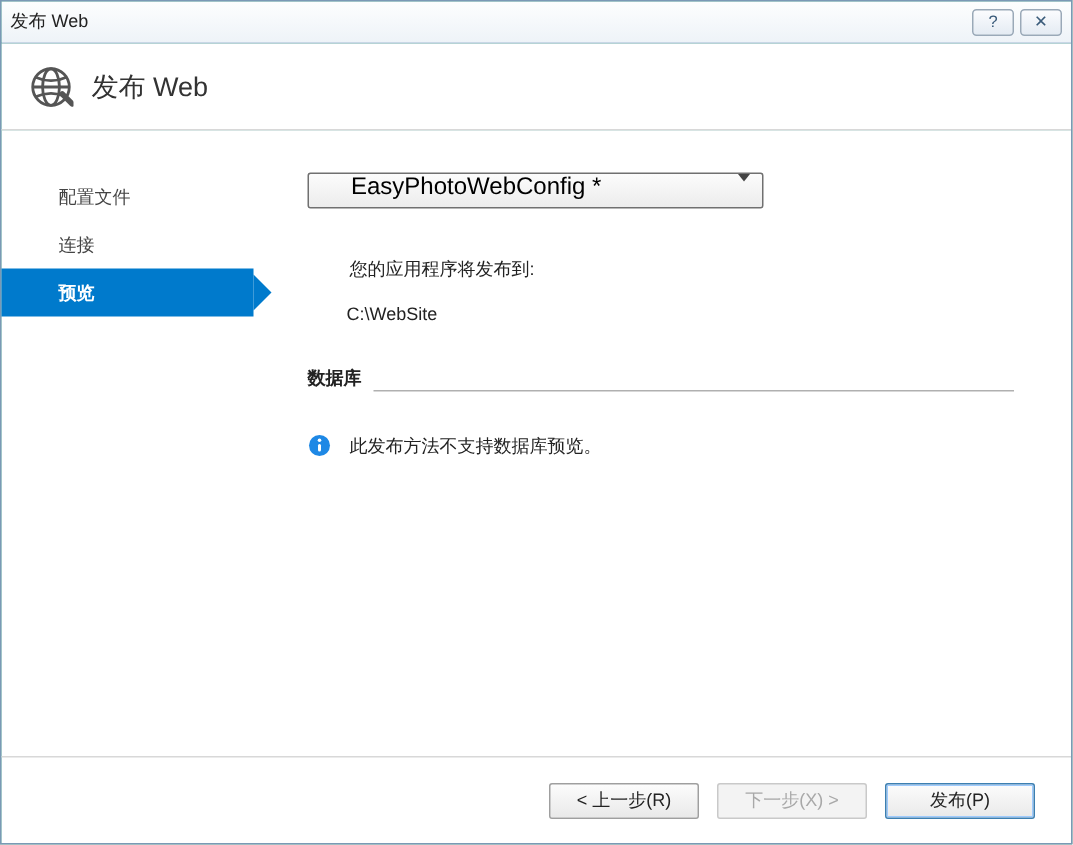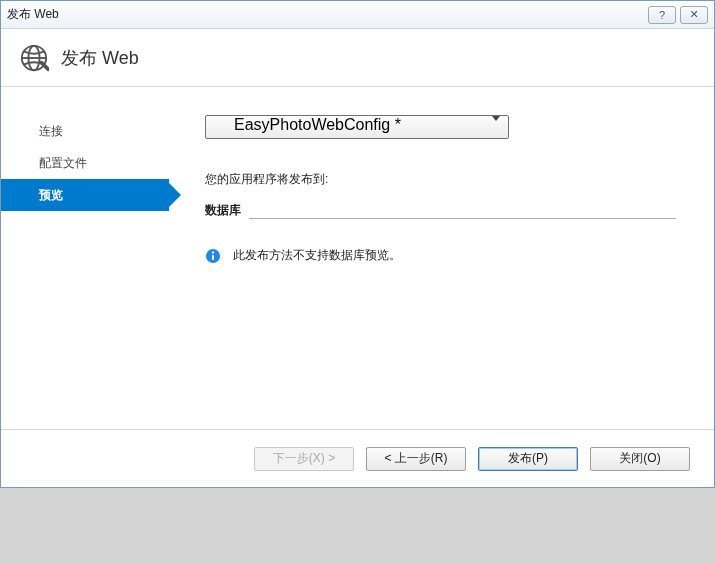--- a/index.html
+++ b/index.html
@@ -6,21 +6,21 @@
     body {
       font-family: "Microsoft YaHei", "Segoe UI", Tahoma, sans-serif;
       font-size: 12px;
       background: #d4d4d4;
       width: 715px;
       height: 563px;
       overflow: hidden;
     }
     .window {
       width: 715px;
-      height: 488px;
+      height: 563px;
       background: #0f766e;
       border: 1px solid #7a99b5;
       display: flex;
       flex-direction: column;
     }
     .titlebar {
       height: 28px;
       background: linear-gradient(#fdfefe, #eef3f8);
       border-bottom: 1px solid #c9d7e6;
       display: flex;
@@ -123,20 +123,21 @@
       width: 0; height: 0;
       border-left: 4px solid transparent;
       border-right: 4px solid transparent;
       border-top: 5px solid #444;
       margin-right: 4px;
     }
     .info-label {
       font-size: 12px;
       color: #222;
       margin-bottom: 14px;
+      margin-left: 28px;
     }
     .info-value {
       font-size: 12px;
       color: #222;
       margin-left: 26px;
       margin-bottom: 28px;
     }
     .section {
       display: flex;
       align-items: flex-end;
@@ -149,21 +150,21 @@
       margin-right: 8px;
       white-space: nowrap;
     }
     .section-line {
       flex: 1;
       height: 1px;
       background: #b0b0b0;
     }
     .msg-row {
       display: flex;
-      align-items: flex-end;
+      align-items: flex-start;
     }
     .info-icon-svg {
       width: 16px; height: 16px;
       margin-right: 12px;
       flex-shrink: 0;
     }
     .msg-text {
       font-size: 12px;
       color: #222;
     }
@@ -227,66 +228,64 @@
       <path d="M5 23 Q16 18 27 23" fill="none" stroke="#555" stroke-width="2"></path>
       <path d="M24 21 L31 28" stroke="#555" stroke-width="4" stroke-linecap="round"></path>
     </svg>
     <div class="header-title">发布 Web</div>
   </div>
 
   <div class="body">
 
     <div class="sidebar">
       <div class="sidebar-item">
+        <span>配置文件</span>
+      </div>
+      <div class="sidebar-item">
         <span>连接</span>
-      </div>
-      <div class="sidebar-item">
-        <span>配置文件</span>
       </div>
       <div class="sidebar-item active">
         <span>预览</span>
       </div>
     </div>
 
     <div class="content">
 
       <div class="dropdown-row">
         <div class="dropdown">
           <span class="dropdown-text">EasyPhotoWebConfig *</span>
           <span class="dropdown-caret"></span>
         </div>
       </div>
 
       <div class="info-label">您的应用程序将发布到:</div>
+      <div class="info-value">C:\WebSite</div>
 
       <div class="section">
         <span class="section-title">数据库</span>
         <div class="section-line"></div>
       </div>
 
       <div class="msg-row">
         <svg class="info-icon-svg" viewBox="0 0 16 16">
           <circle cx="8" cy="8" r="7" fill="#1e88e5"></circle>
           <rect x="7" y="7" width="2" height="5" rx="1" fill="#fff"></rect>
           <circle cx="8" cy="4.5" r="1.2" fill="#fff"></circle>
         </svg>
         <span class="msg-text">此发布方法不支持数据库预览。</span>
       </div>
 
     </div>
   </div>
 
   <div class="footer">
+    <div class="btn">
+      <span>&lt; 上一步(R)</span>
+    </div>
     <div class="btn disabled">
       <span>下一步(X) &gt;</span>
     </div>
-    <div class="btn">
-      <span>&lt; 上一步(R)</span>
-    </div>
     <div class="btn default">
       <span>发布(P)</span>
     </div>
-    <div class="btn">
-      <span>关闭(O)</span>
-    </div>
   </div>
 
 </div>
 
 </body></html>

